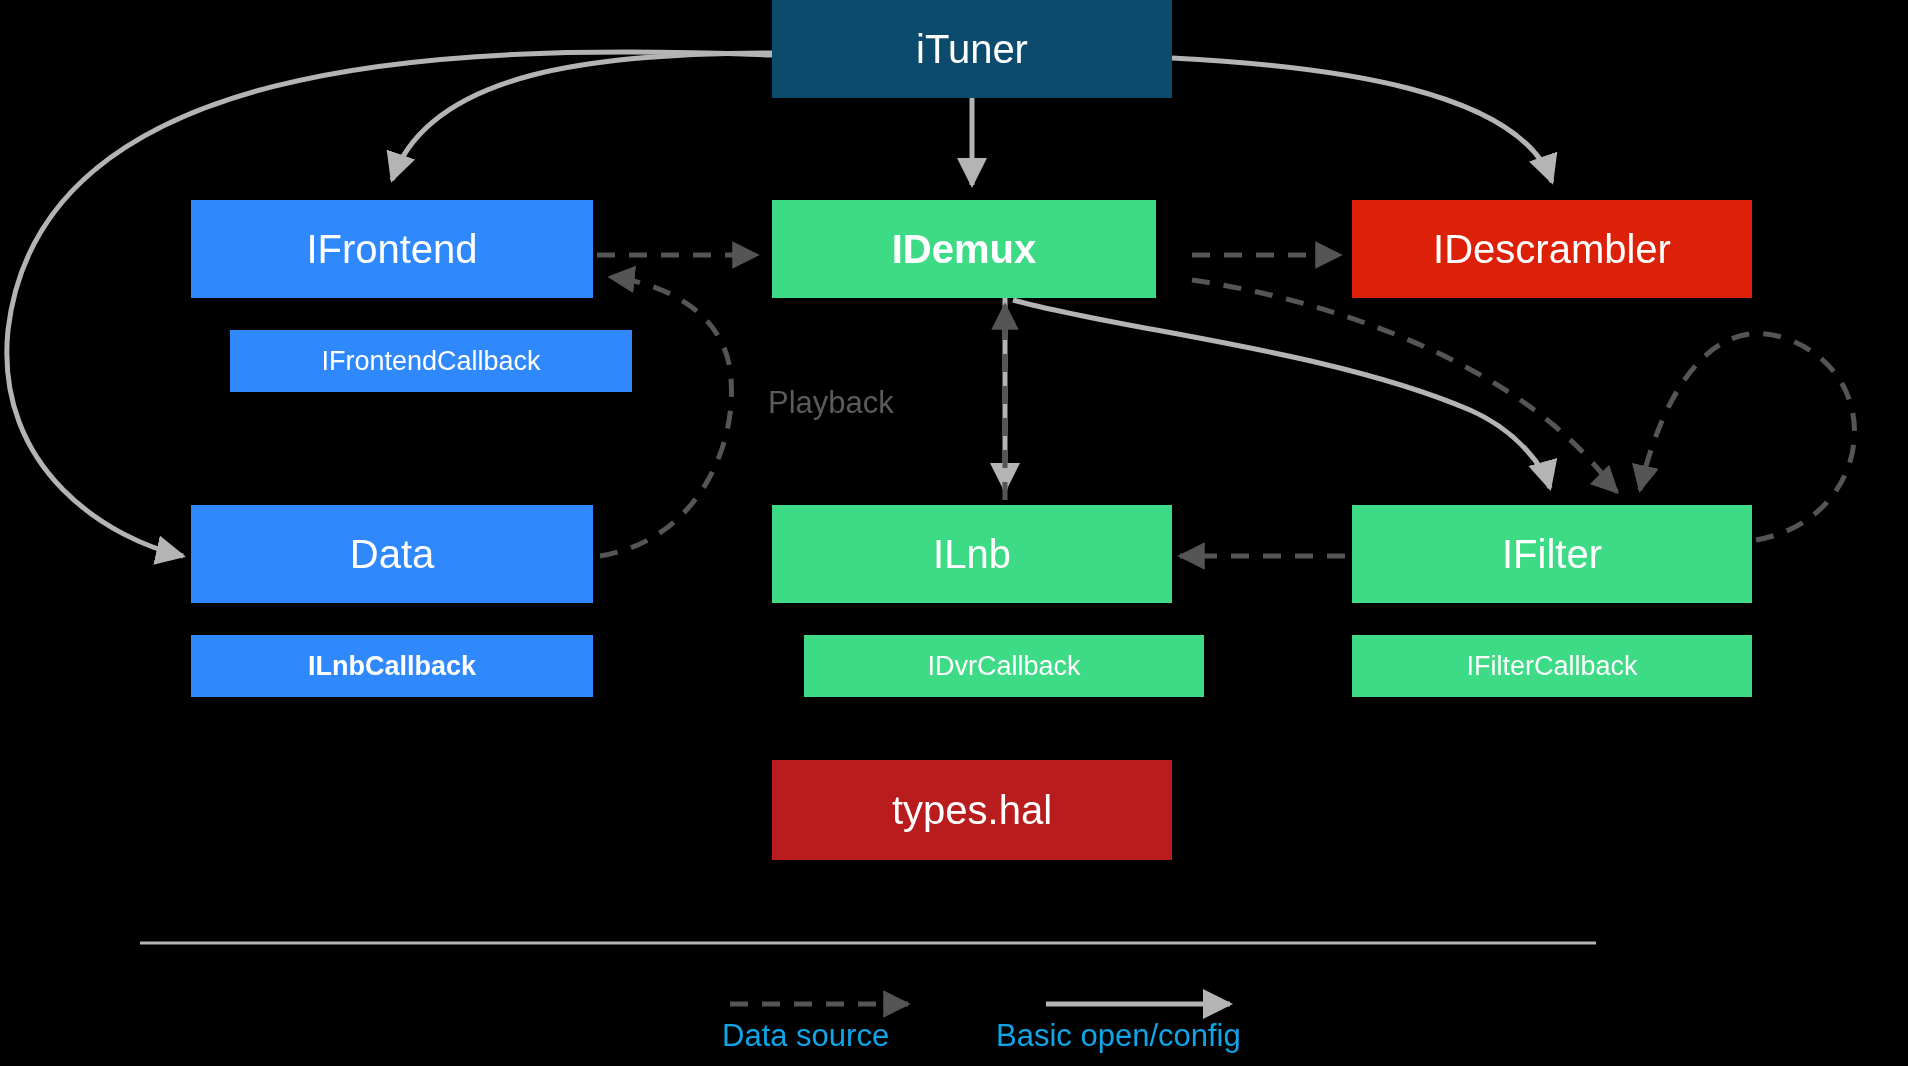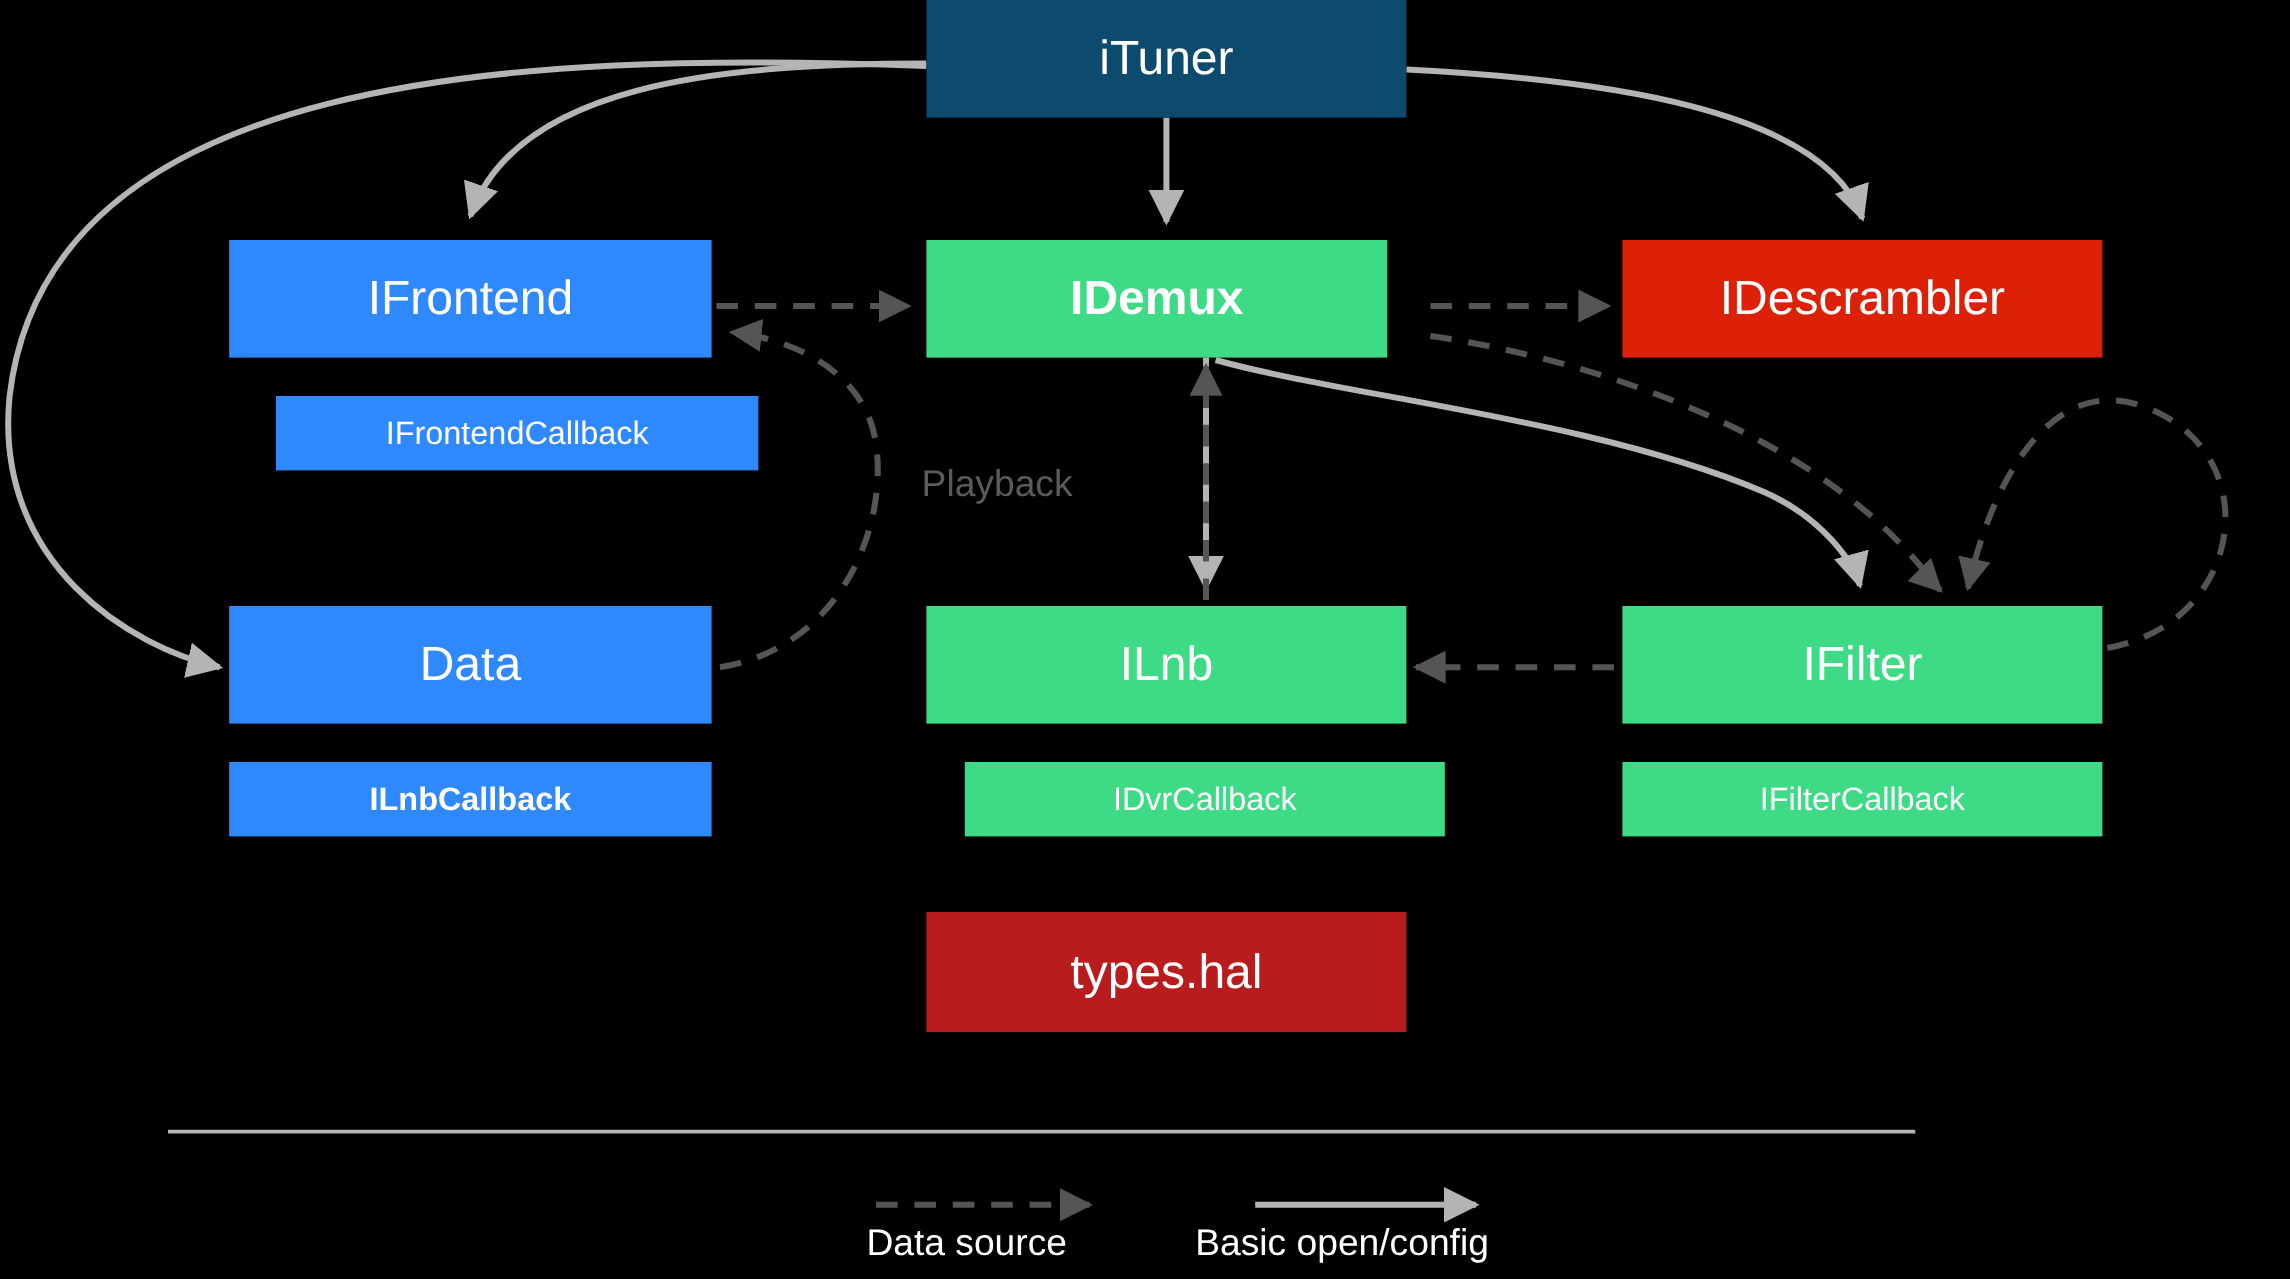--- a/index.html
+++ b/index.html
@@ -5,21 +5,21 @@
   html,body{margin:0;padding:0;background:#000;}
   body{width:1908px;height:1066px;overflow:hidden;font-family:"Liberation Sans",sans-serif;}
   #stage{position:relative;width:1908px;height:1066px;background:#000;}
   svg.edges{position:absolute;left:0;top:0;width:1908px;height:1066px;pointer-events:none;}
   .node{position:absolute;display:flex;align-items:center;justify-content:center;
         color:#fff;text-align:center;box-sizing:border-box;}
   .node.iface{font-size:40px;}
   .node.cb{font-size:27px;}
   .node.types{font-size:40px;}
   .label{position:absolute;color:#5b5b5b;font-size:31px;white-space:nowrap;}
-  .legend-text{position:absolute;color:#ffffff;font-size:31px;white-space:nowrap;}
+  .legend-text{position:absolute;color:#0ea5e9;font-size:31px;white-space:nowrap;}
 </style>
 </head>
 <body>
 
 <div id="stage">
 
   <svg class="edges" viewBox="0 0 1908 1066">
     <defs>
       <marker id="ahSolid" viewBox="0 0 10 10" refX="9" refY="5" markerWidth="6" markerHeight="6" orient="auto-start-reverse">
         <path d="M 0 0 L 10 5 L 0 10 z" fill="#b4b4b4"></path>

